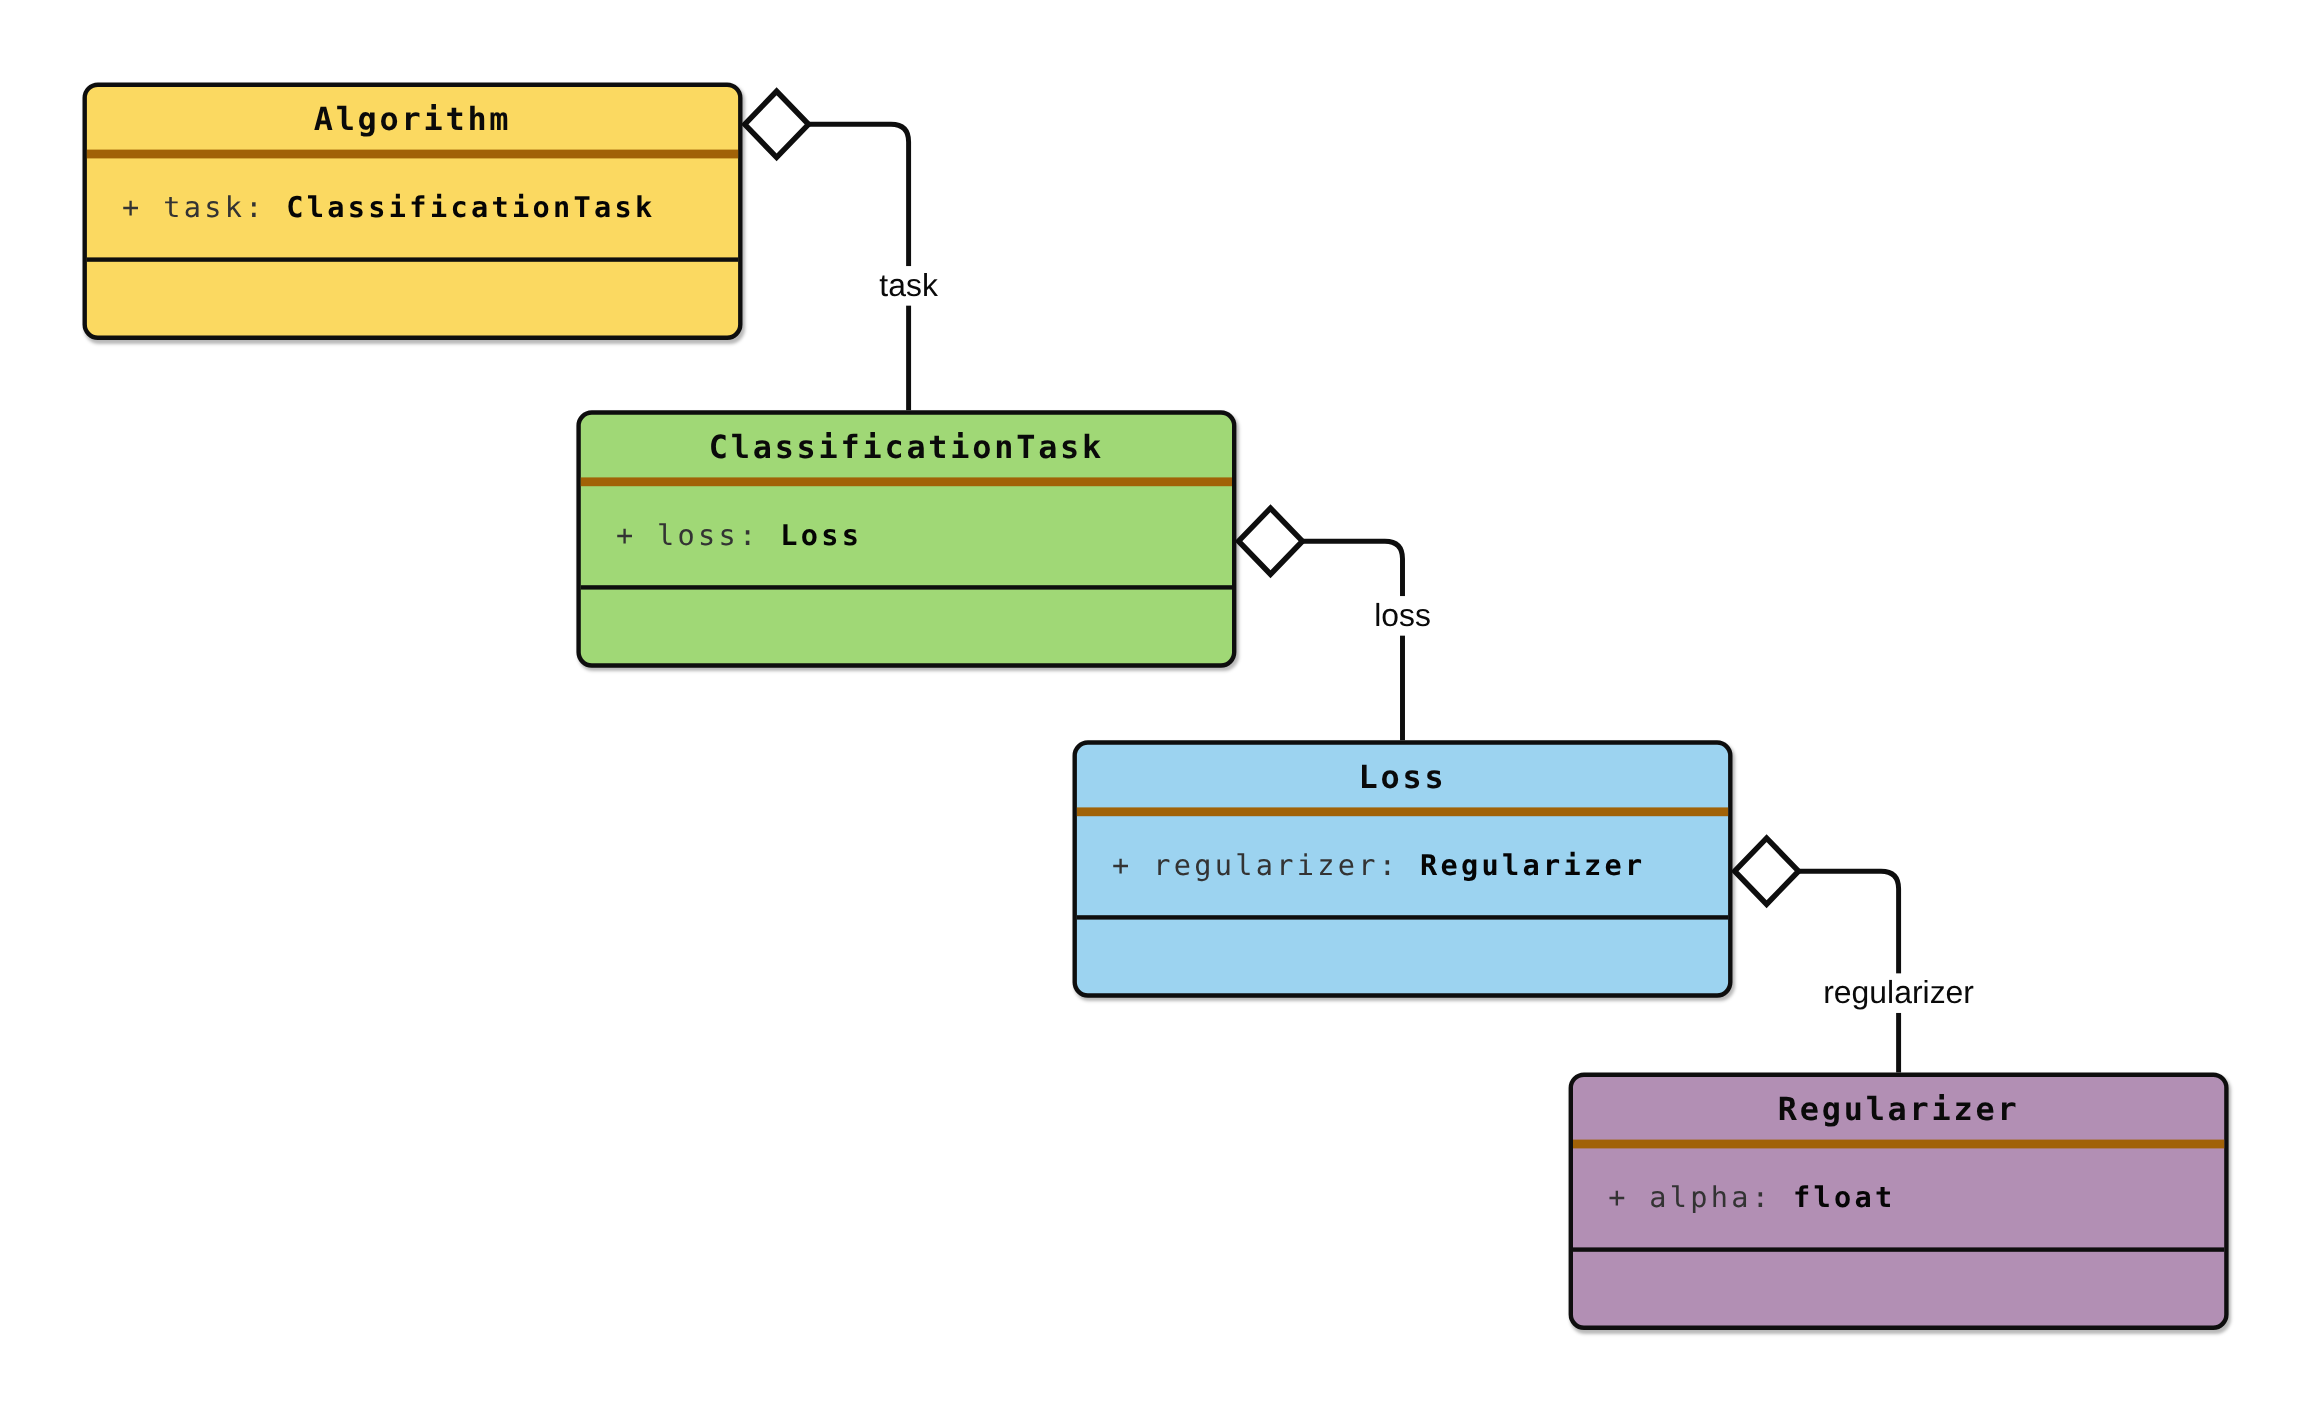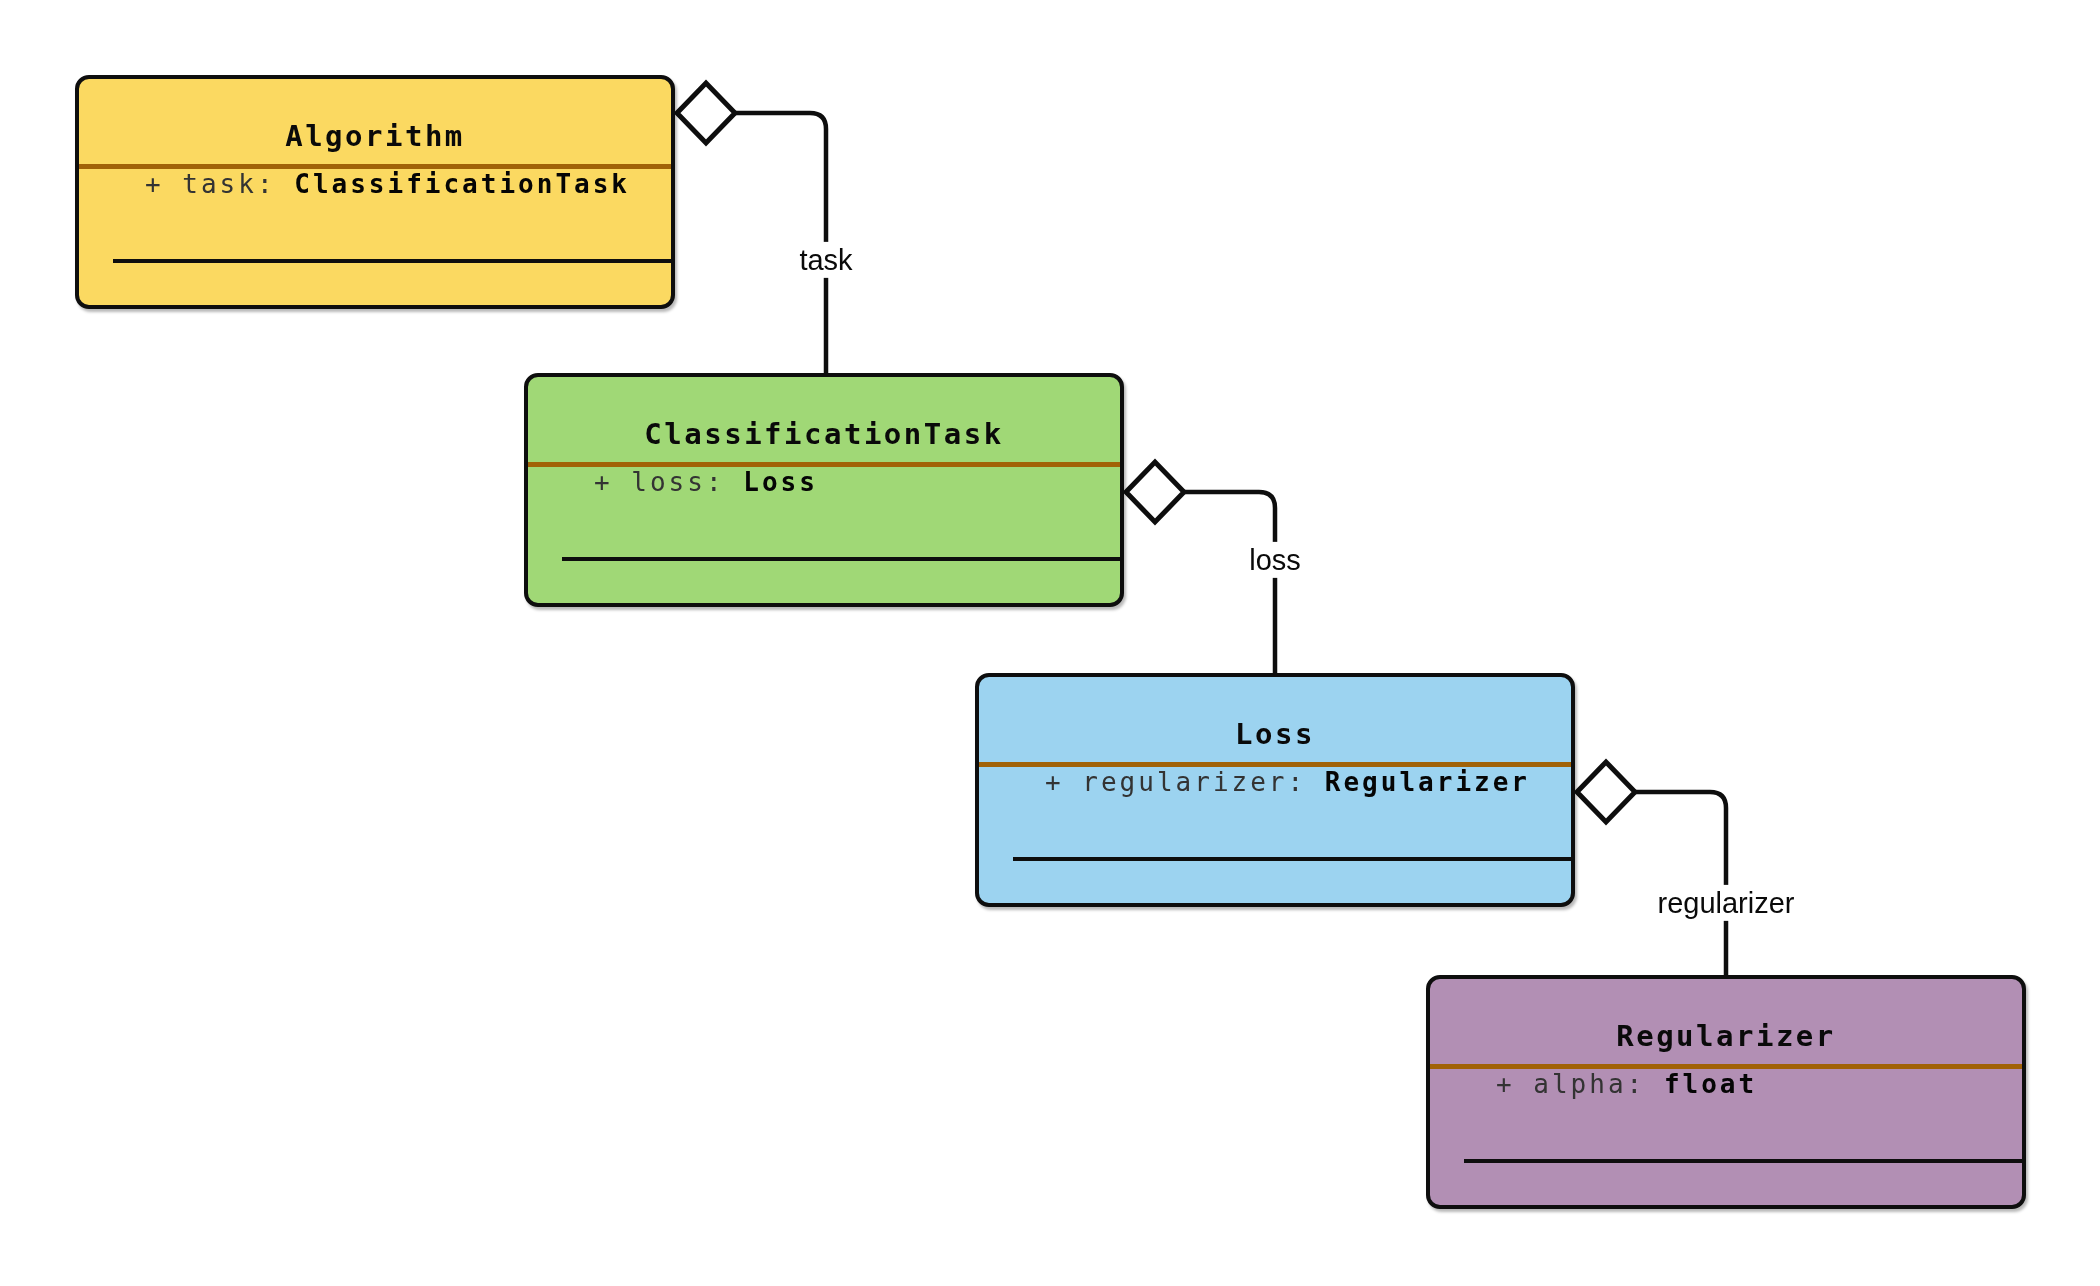--- a/index.html
+++ b/index.html
@@ -27,38 +27,37 @@
     height: 234px;
     box-sizing: border-box;
     border: 4px solid #0e0e0e;
     border-radius: 14px;
     display: flex;
     flex-direction: column;
     box-shadow: 2px 3px 3px rgba(0,0,0,0.28);
   }
   .uml-title {
     flex: 0 0 57px;
-    border-bottom: 5px solid #a16207;
+    border-bottom: 8px solid #a16207;
     display: flex;
     align-items: center;
     justify-content: center;
     font-weight: bold;
     font-size: 29px;
     letter-spacing: 2.5px;
     color: #0a0a0a;
-    margin-top: 28px;
   }
   .uml-attrs {
     flex: 0 0 90px;
     border-bottom: 4px solid #0e0e0e;
     display: flex;
+    align-items: center;
     padding-left: 32px;
     font-size: 26px;
     letter-spacing: 3px;
-    margin-left: 34px;
   }
   .uml-methods {
     flex: 1 1 auto;
   }
   .attr-prefix {
     color: #333333;
     white-space: pre;
   }
   .attr-type {
     font-weight: bold;

